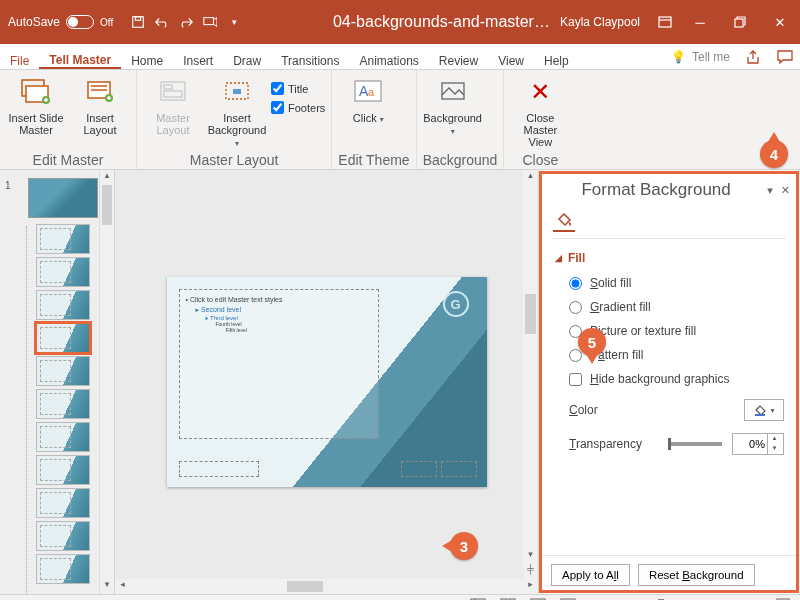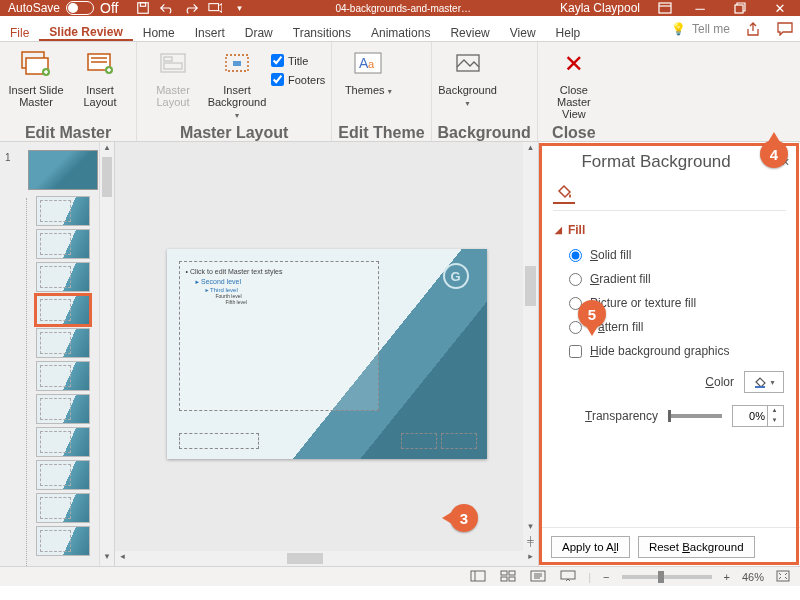--- a/index.html
+++ b/index.html
@@ -1,44 +1,44 @@
 <!DOCTYPE html>
 <html><head>
 <meta charset="utf-8">
 <style>
 * { margin: 0; padding: 0; box-sizing: border-box; font-family: "Segoe UI", sans-serif; }
 body { background: #fff; width: 800px; height: 600px; overflow: hidden; user-select: none; }
 
 
-.titlebar { height: 16px; background: #b7472a; color: #fff; display: flex; align-items: center; font-size: 12px; }
+.titlebar { height: 44px; background: #b7472a; color: #fff; display: flex; align-items: center; font-size: 12px; }
 .titlebar .autosave { display: flex; align-items: center; gap: 6px; padding: 0 8px; }
 .titlebar .toggle { width: 28px; height: 14px; border: 1px solid #fff; border-radius: 8px; position: relative; }
 .titlebar .toggle::after { content: ""; position: absolute; width: 10px; height: 10px; background: #fff; border-radius: 50%; top: 1px; left: 1px; }
 .titlebar .qat { display: flex; gap: 2px; padding: 0 6px; }
 .titlebar .qat-btn { width: 22px; height: 22px; display: flex; align-items: center; justify-content: center; font-size: 14px; cursor: pointer; }
-.titlebar .title { flex: 1; text-align: center; font-size: 10px; }
+.titlebar .title { flex: 1; text-align: right; font-size: 16px; }
 .titlebar .user { padding: 0 10px; }
 .titlebar .winbtns { display: flex; }
 .titlebar .winbtn { width: 40px; height: 30px; display: flex; align-items: center; justify-content: center; font-size: 13px; cursor: pointer; }
 .titlebar .winbtn.ribmin { width: 30px; }
 .titlebar svg { stroke: #fff; fill: none; }
 
 
 .tabs { height: 26px; background: #fff; display: flex; align-items: stretch; border-bottom: 1px solid #d4d4d4; font-size: 12px; }
 .tab { padding: 0 10px; display: flex; align-items: center; cursor: pointer; color: #444; margin-top: 8px; }
 .tab.file { color: #b7472a; }
 .tab.active { color: #b7472a; border-bottom: 2px solid #b7472a; font-weight: 600; }
 .tabs .spacer { flex: 1; }
 .tabs .tellme { display:flex; align-items:center; gap:6px; color:#888; padding:0 10px; font-size:12px;}
 .tabs .endbtn { width: 30px; display:flex; align-items:center; justify-content:center; color:#b7472a; cursor:pointer;}
 
 
 .ribbon { height: 100px; background: #f3f2f1; border-bottom: 1px solid #d4d4d4; display: flex; }
 .group { border-right: 1px solid #e1dfdd; display: flex; flex-direction: column; padding: 2px 6px 0 6px; }
-.group-label { font-size: 16px; color: #666; text-align: center; padding: 2px 0; font-weight: bold; }
+.group-label { font-size: 14px; color: #666; text-align: center; padding: 2px 0; }
 .group-body { flex: 1; display: flex; align-items: flex-start; gap: 4px; }
 .bigbtn { width: 60px; height: 78px; display: flex; flex-direction: column; align-items: center; justify-content: flex-start; gap: 4px; font-size: 11px; color: #333; text-align: center; cursor: pointer; padding-top: 4px;}
 .bigbtn.disabled { color: #b0b0b0; }
 .bigbtn .ico { width: 32px; height: 32px; display:flex; align-items:center; justify-content:center; }
 .chk { font-size: 11px; display:flex; align-items:center; gap:4px; color:#333; padding: 2px 0;}
 .chk input { width:13px; height:13px;}
 .dropcaret { font-size: 8px; color:#666; }
 
 
 .work { display: flex; height: 424px; }
@@ -79,21 +79,21 @@
 .pane-head .small { font-size:11px; color:#666; cursor:pointer;}
 .pane-ico-row { padding: 4px 14px 2px 14px;}
 .fill-ico { width:22px; height:22px; display:inline-flex; align-items:center; justify-content:center; border-bottom:2px solid #b7472a; padding-bottom:2px;}
 .pane hr { border:none; border-top:1px solid #e6e6e6; margin: 4px 14px;}
 .pane .body { padding: 6px 16px; font-size:12px; color:#444;}
 .section-hdr { color:#b7472a; font-size:12px; font-weight:600; display:flex; align-items:center; gap:6px; padding:2px 0 6px 0; cursor:pointer;}
 .section-hdr .tri { font-size:9px;}
 .radio-row, .check-row { display:flex; align-items:flex-end; gap:8px; padding: 5px 0 5px 14px; cursor:pointer;}
 .radio-row input, .check-row input { width:13px; height:13px;}
 .field-row { display:flex; align-items:center; padding: 8px 0 4px 14px; gap:10px;}
-.field-row .lbl { flex:1;text-align:right; }
+.field-row .lbl { flex:1; }
 .colorbtn { width:40px; height:22px; border:1px solid #adadad; background:#fff; display:flex; align-items:center; justify-content:center; gap:3px; cursor:pointer;}
 .colorbtn .paint { width:14px; height:14px; }
 .spinner { width:52px; height:22px; border:1px solid #adadad; display:flex; align-items:center; font-size:11px; position:relative;}
 .spinner input { border:none; width:34px; text-align:right; font-size:11px; padding-right:2px; outline:none;}
 .spinner .arrows { width:14px; border-left:1px solid #adadad; height:100%; display:flex; flex-direction:column;}
 .spinner .arrows div { flex:1; font-size:7px; text-align:center; cursor:pointer; color:#555;}
 .slider-track { width:54px; height:4px; background:#999; position:relative;}
 .slider-track::after{ content:""; position:absolute; left:0; top:-4px; width:3px; height:12px; background:#666;}
 .pane-footer { padding: 8px 12px; border-top:1px solid #e6e6e6; display:flex; gap:8px;}
 .pane-footer button { font-size:11.5px; padding:4px 10px; border:1px solid #adadad; background:#fdfdfd; cursor:pointer;}
@@ -115,21 +115,21 @@
 .zoom-slider::after { content:""; position:absolute; left:40%; top:-4px; width:6px; height:12px; background:#888;}
 .underline { text-decoration: underline;}
 </style>
 </head>
 <body>
 
 <div class="titlebar">
   <div class="autosave">
     <span>AutoSave</span>
     <span class="toggle"></span>
-    <span style="font-size:14px;">Off</span>
+    <span style="font-size:10px;">Off</span>
   </div>
   <div class="qat">
     <div class="qat-btn">
         <svg width="14" height="14" viewBox="0 0 16 16">
           <rect x="2" y="2" width="12" height="12" stroke-width="1.3"></rect>
           <rect x="5" y="2" width="6" height="4" stroke-width="1.3"></rect>
         </svg>
       </div>
     <div class="qat-btn">
         <svg width="16" height="14" viewBox="0 0 18 14">
@@ -164,21 +164,21 @@
           <rect x="1" y="3" width="8" height="8" stroke-width="1.2"></rect>
           <path d="M3 3 V1 H11 V9 H9" stroke-width="1.2"></path>
         </svg>
       </div>
     <div class="winbtn">✕</div>
   </div>
 </div>
 
 <div class="tabs">
   <div class="tab file">File</div>
-  <div class="tab active">Slide Review</div>
+  <div class="tab active">Tell Master</div>
   <div class="tab">Home</div>
   <div class="tab">Insert</div>
   <div class="tab">Draw</div>
   <div class="tab">Transitions</div>
   <div class="tab">Animations</div>
   <div class="tab">Review</div>
   <div class="tab">View</div>
   <div class="tab">Help</div>
   <div class="spacer"></div>
   <div class="tellme">
@@ -265,21 +265,21 @@
   <div class="group">
     <div class="group-body">
       <div class="bigbtn">
         <div class="ico">
             <svg width="30" height="26" viewBox="0 0 30 26">
               <rect x="2" y="2" width="26" height="20" fill="#fff" stroke="#888"></rect>
               <text x="6" y="17" font-size="14" fill="#4472c4" font-family="serif">A</text>
               <text x="15" y="17" font-size="11" fill="#ed7d31" font-family="serif">a</text>
             </svg>
           </div>
-        <span><span>Themes</span> <span class="dropcaret">▾</span></span>
+        <span><span>Click</span> <span class="dropcaret">▾</span></span>
       </div>
     </div>
     <div class="group-label">Edit Theme</div>
   </div>
 
   <div class="group">
     <div class="group-body">
       <div class="bigbtn">
         <div class="ico">
             <svg width="28" height="24" viewBox="0 0 28 24" fill="none" stroke="#666" stroke-width="1.3">

